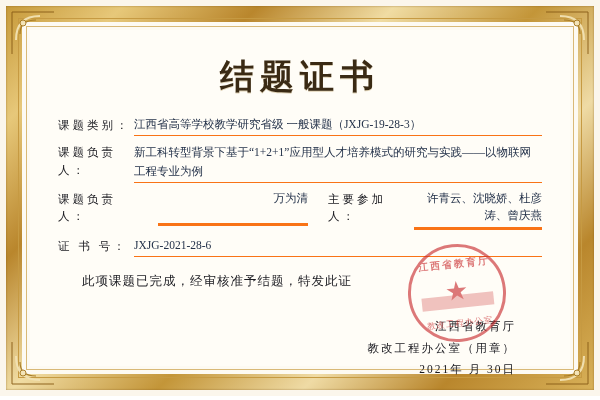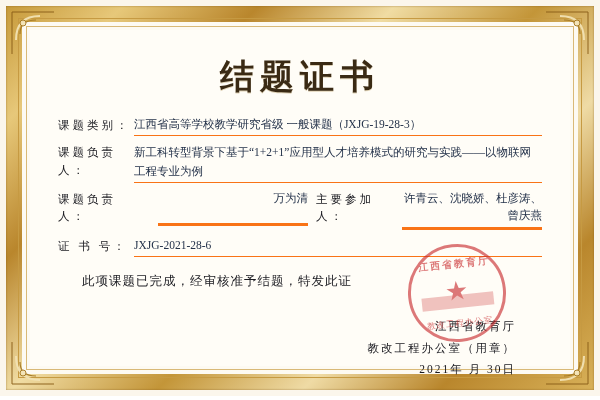--- a/index.html
+++ b/index.html
@@ -133,21 +133,21 @@
     margin-bottom: 7px;
   }
   .half-left {
     display: flex;
     flex: 0 0 250px;
     gap: 24px;
   }
   .half-right {
     display: flex;
     flex: 1 1 auto;
-    margin-left: 8px;
+    margin-left: 20px;
   }
   .half-right .row-label {
     width: 86px;
     flex: 0 0 86px;
   }
 
   .name-value {
     border-bottom: 3px solid #f97316;
     padding-bottom: 2px;
     flex: 1 1 auto;

